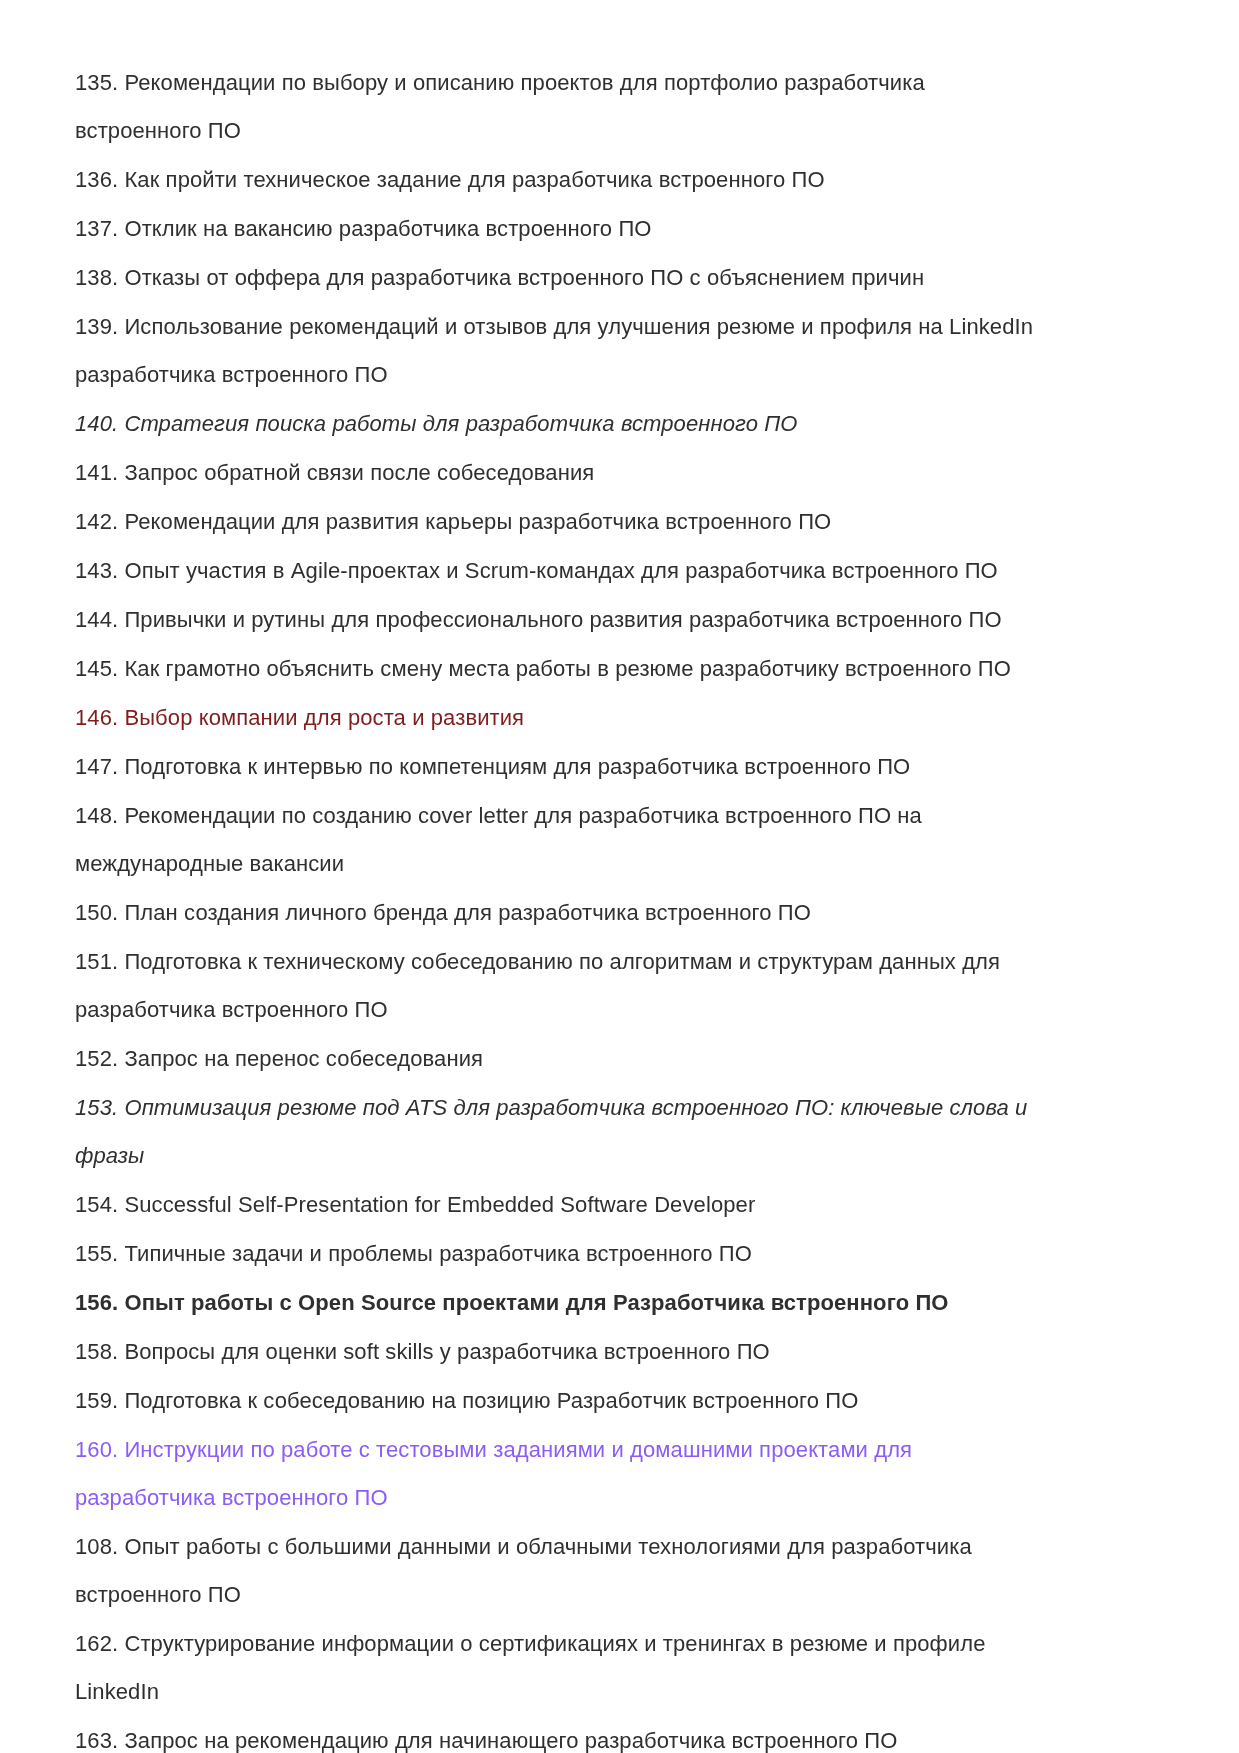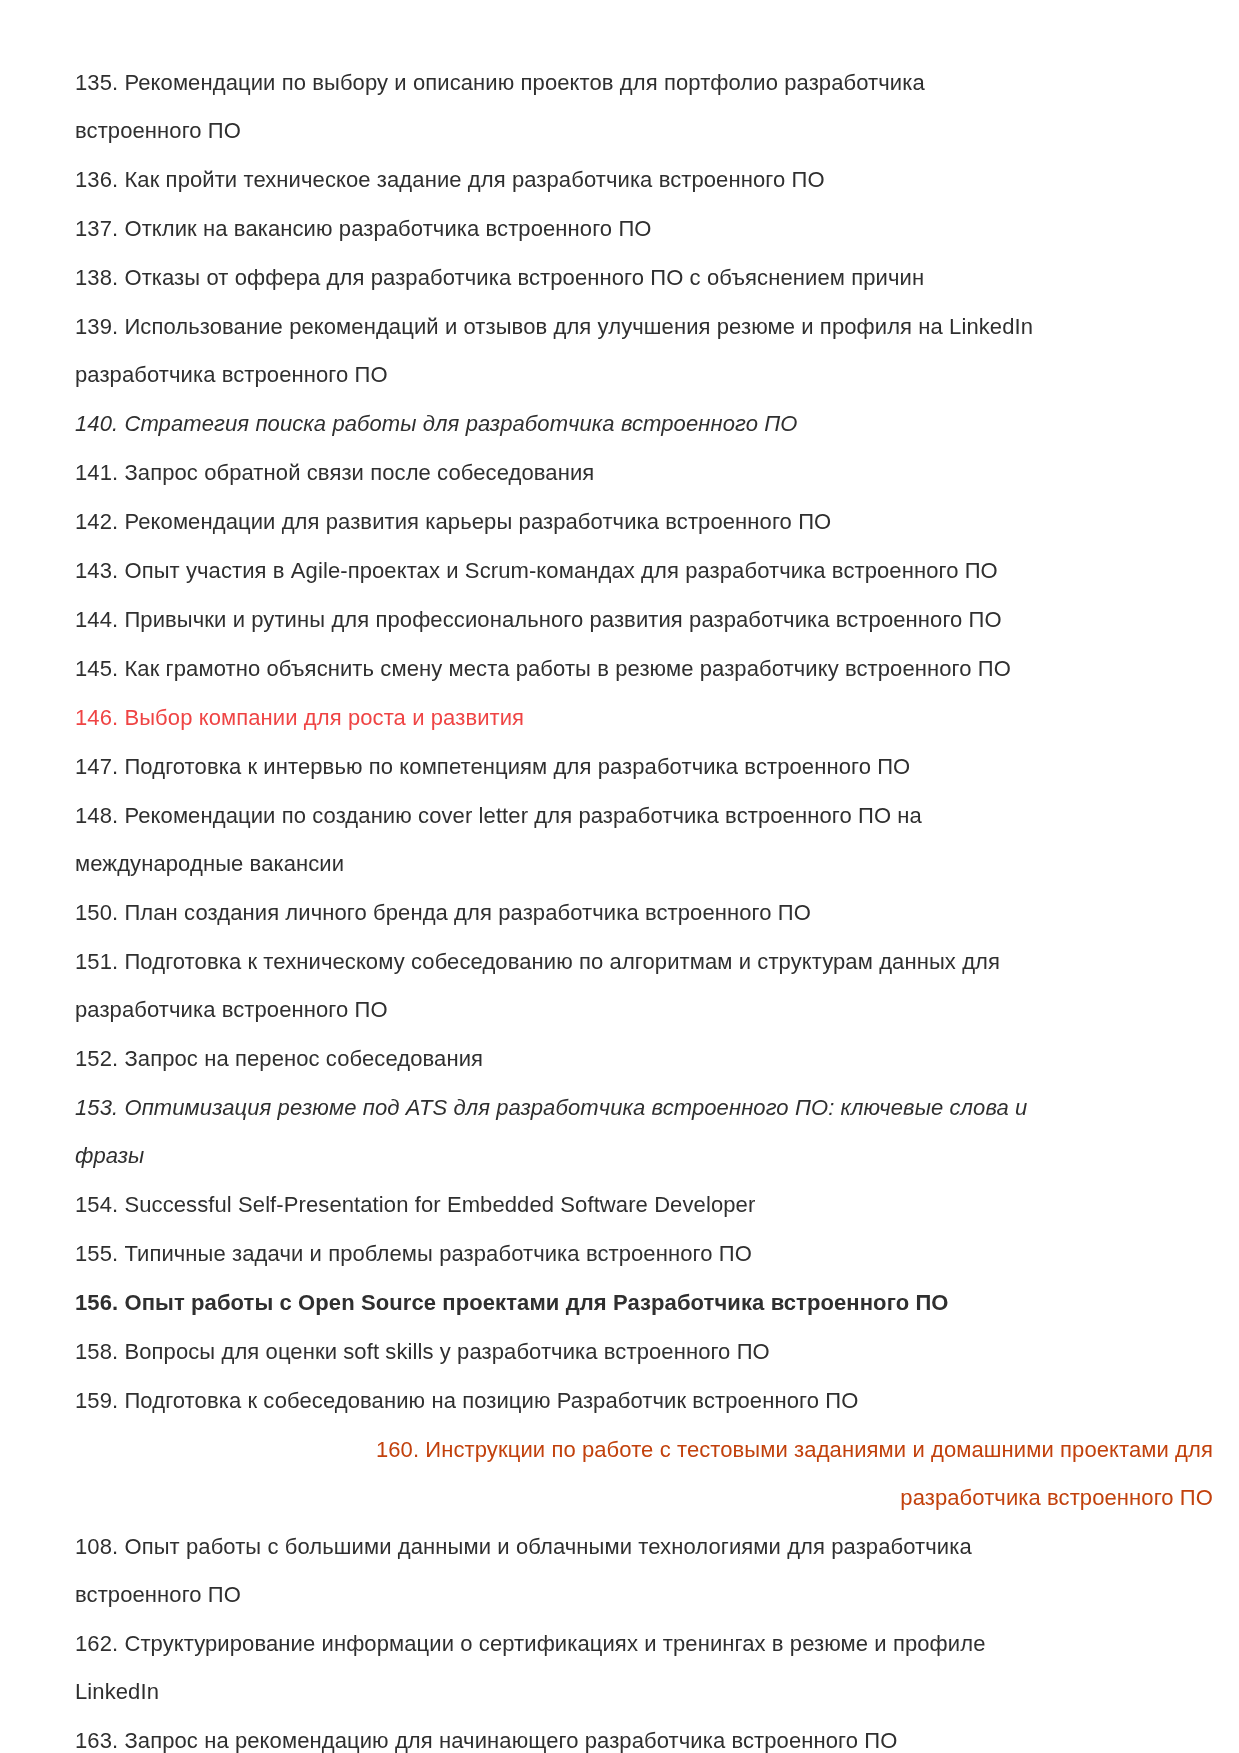--- a/index.html
+++ b/index.html
@@ -45,36 +45,36 @@
       <p class="list-item" style="color: rgb(47, 47, 47);">137. Отклик на вакансию разработчика встроенного ПО</p>
       <p class="list-item" style="color: rgb(47, 47, 47);">138. Отказы от оффера для разработчика встроенного ПО с объяснением причин</p>
       <p class="list-item" style="color: rgb(47, 47, 47);">139. Использование рекомендаций и отзывов для улучшения резюме и профиля на LinkedIn
 разработчика встроенного ПО</p>
       <p class="list-item" style="color: rgb(47, 47, 47); font-style: italic;">140. Стратегия поиска работы для разработчика встроенного ПО</p>
       <p class="list-item" style="color: rgb(47, 47, 47);">141. Запрос обратной связи после собеседования</p>
       <p class="list-item" style="color: rgb(47, 47, 47);">142. Рекомендации для развития карьеры разработчика встроенного ПО</p>
       <p class="list-item" style="color: rgb(47, 47, 47);">143. Опыт участия в Agile-проектах и Scrum-командах для разработчика встроенного ПО</p>
       <p class="list-item" style="color: rgb(47, 47, 47);">144. Привычки и рутины для профессионального развития разработчика встроенного ПО</p>
       <p class="list-item" style="color: rgb(47, 47, 47);">145. Как грамотно объяснить смену места работы в резюме разработчику встроенного ПО</p>
-      <p class="list-item" style="color: #ef4444;">146. Выбор компании для роста и развития</p>
+      <p class="list-item" style="color: #7f1d1d;">146. Выбор компании для роста и развития</p>
       <p class="list-item" style="color: rgb(47, 47, 47);">147. Подготовка к интервью по компетенциям для разработчика встроенного ПО</p>
       <p class="list-item" style="color: rgb(47, 47, 47);">148. Рекомендации по созданию cover letter для разработчика встроенного ПО на
 международные вакансии</p>
       <p class="list-item" style="color: rgb(47, 47, 47);">150. План создания личного бренда для разработчика встроенного ПО</p>
       <p class="list-item" style="color: rgb(47, 47, 47);">151. Подготовка к техническому собеседованию по алгоритмам и структурам данных для
 разработчика встроенного ПО</p>
       <p class="list-item" style="color: rgb(47, 47, 47);">152. Запрос на перенос собеседования</p>
       <p class="list-item" style="color: rgb(47, 47, 47); font-style: italic;">153. Оптимизация резюме под ATS для разработчика встроенного ПО: ключевые слова и
 фразы</p>
       <p class="list-item" style="color: rgb(47, 47, 47);">154. Successful Self-Presentation for Embedded Software Developer</p>
       <p class="list-item" style="color: rgb(47, 47, 47);">155. Типичные задачи и проблемы разработчика встроенного ПО</p>
       <p class="list-item" style="color: rgb(47, 47, 47); font-weight: bold;">156. Опыт работы с Open Source проектами для Разработчика встроенного ПО</p>
       <p class="list-item" style="color: rgb(47, 47, 47);">158. Вопросы для оценки soft skills у разработчика встроенного ПО</p>
       <p class="list-item" style="color: rgb(47, 47, 47);">159. Подготовка к собеседованию на позицию Разработчик встроенного ПО</p>
-      <p class="list-item" style="color: #c2410c; text-align: right;">160. Инструкции по работе с тестовыми заданиями и домашними проектами для
+      <p class="list-item" style="color: #8b5cf6;">160. Инструкции по работе с тестовыми заданиями и домашними проектами для
 разработчика встроенного ПО</p>
       <p class="list-item" style="color: rgb(47, 47, 47);">108. Опыт работы с большими данными и облачными технологиями для разработчика
 встроенного ПО</p>
       <p class="list-item" style="color: rgb(47, 47, 47);">162. Структурирование информации о сертификациях и тренингах в резюме и профиле
 LinkedIn</p>
       <p class="list-item" style="color: rgb(47, 47, 47);">163. Запрос на рекомендацию для начинающего разработчика встроенного ПО</p>
       <p class="list-item" style="color: rgb(47, 47, 47);">164. Самооценка уровня владения ключевыми навыками в сфере разработчика
 встроенного ПО</p>
     </div>
 </div>

